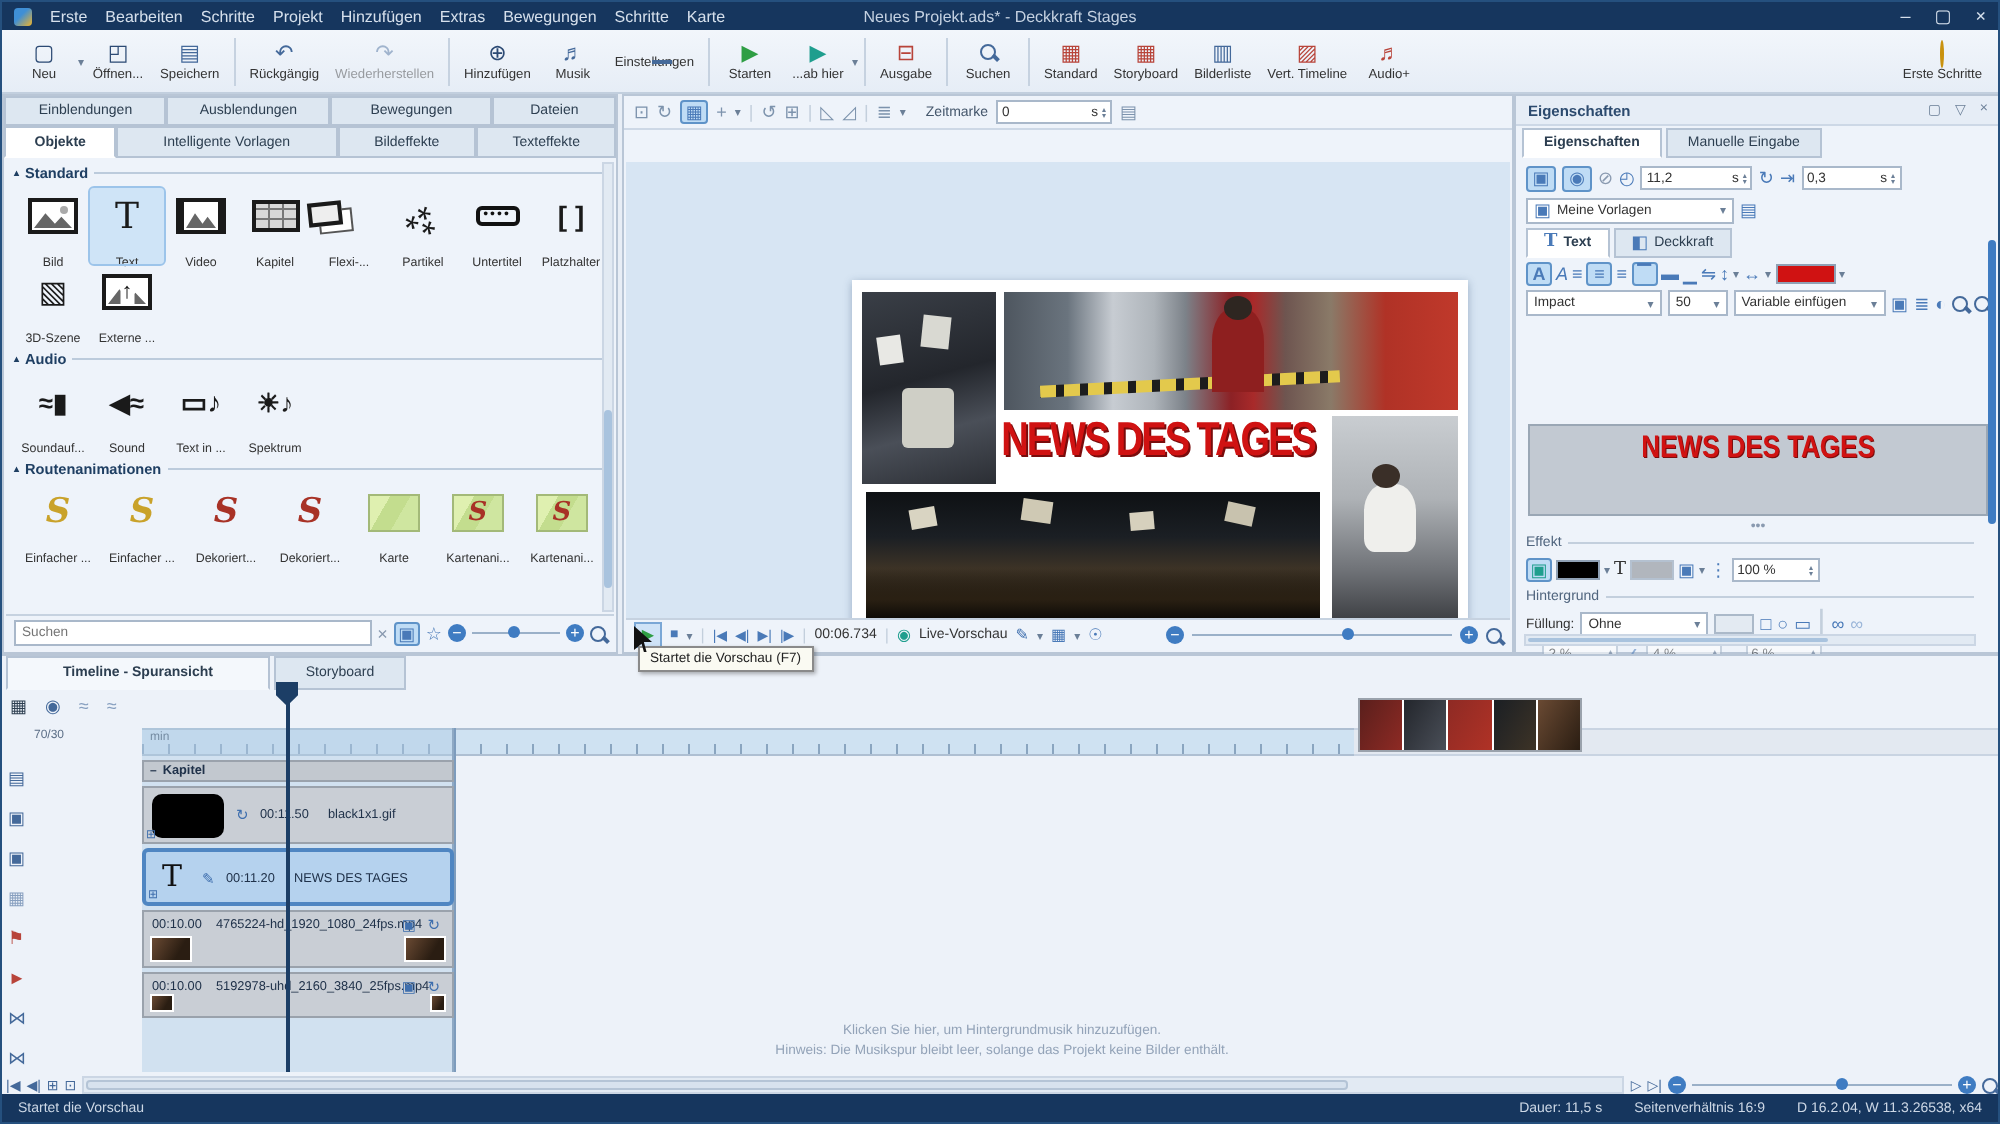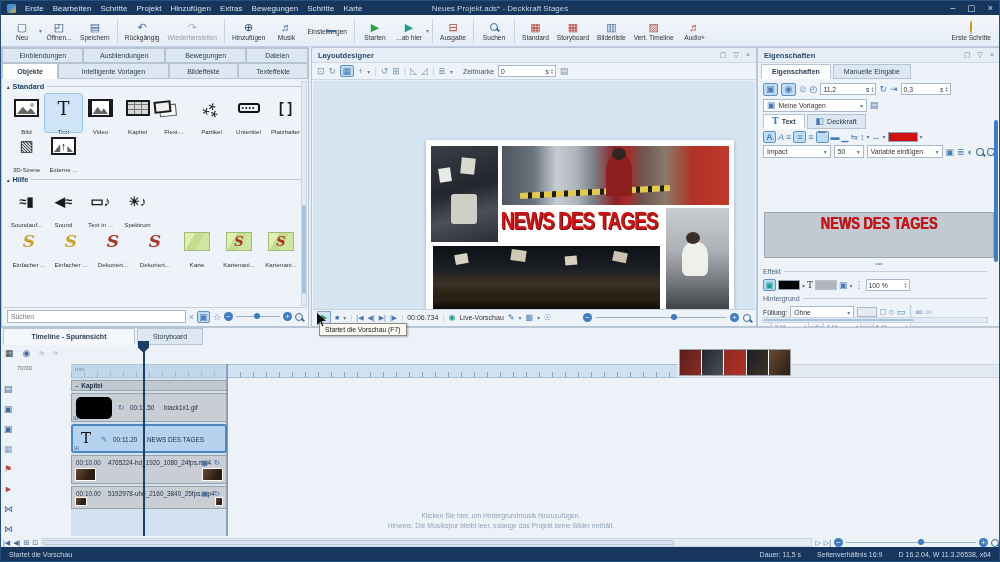--- a/index.html
+++ b/index.html
@@ -258,29 +258,33 @@
       <div class="pitem"><span class="picon">
             <span class="ic-frame">
               <span class="mnt"></span>
               <span class="up">↑</span>
             </span>
           </span><span class="plabel">Externe ...</span></div>
     </div>
 
     <div class="sech" style="margin-top:4px">
         <span style="font-size:5px;color:#1f3f63">▴</span>
-        <span>Hilfe</span>
+        <span>Audio</span>
       </div>
     <div class="pal">
       <div class="pitem"><span class="picon" style="font-size:13px;font-weight:bold">≈▮</span><span class="plabel">Soundauf...</span></div>
       <div class="pitem"><span class="picon" style="font-size:13px;font-weight:bold">◀≈</span><span class="plabel">Sound</span></div>
       <div class="pitem"><span class="picon" style="font-size:14px;font-weight:bold">▭♪</span><span class="plabel">Text in ...</span></div>
       <div class="pitem"><span class="picon" style="font-size:13px;font-weight:bold">☀♪</span><span class="plabel">Spektrum</span></div>
     </div>
 
+    <div class="sech" style="margin-top:4px">
+        <span style="font-size:5px;color:#1f3f63">▴</span>
+        <span>Routenanimationen</span>
+      </div>
     <div class="pal" style="grid-template-columns:repeat(7,42px)">
       <div class="pitem"><span class="picon">
             <span class="sglyph yellow">S</span>
           </span><span class="plabel">Einfacher ...</span></div>
       <div class="pitem"><span class="picon">
             <span class="sglyph yellow">S</span>
           </span><span class="plabel">Einfacher ...</span></div>
       <div class="pitem"><span class="picon">
             <span class="sglyph redS">S</span>
           </span><span class="plabel">Dekoriert...</span></div>
@@ -314,28 +318,20 @@
       <span class="zoomdot">−</span>
       <span class="slider" style="width:44px">
           <span class="thumb" style="left:40%"></span>
         </span>
       <span class="zoomdot">+</span>
       <span class="mag"></span>
     </div>
   </div>
 
   <div class="panel" style="left:310px;top:46px;width:446px;height:280px">
-    <div class="ptitle">
-      <span>Layoutdesigner</span>
-      <span class="pbtns">
-        <span>▢</span>
-        <span>▽</span>
-        <span>×</span>
-      </span>
-    </div>
     <div class="dtoolbar">
       <span>⊡</span>
       <span>↻</span>
       <span class="iconbtn bluebtn" style="width:14px;height:12px">▦</span>
       <span>+</span>
         <span class="dd">▾</span>
       <span style="color:#c3cfdc">|</span>
       <span>↺</span>
       <span>⊞</span>
       <span style="color:#c3cfdc">|</span>

